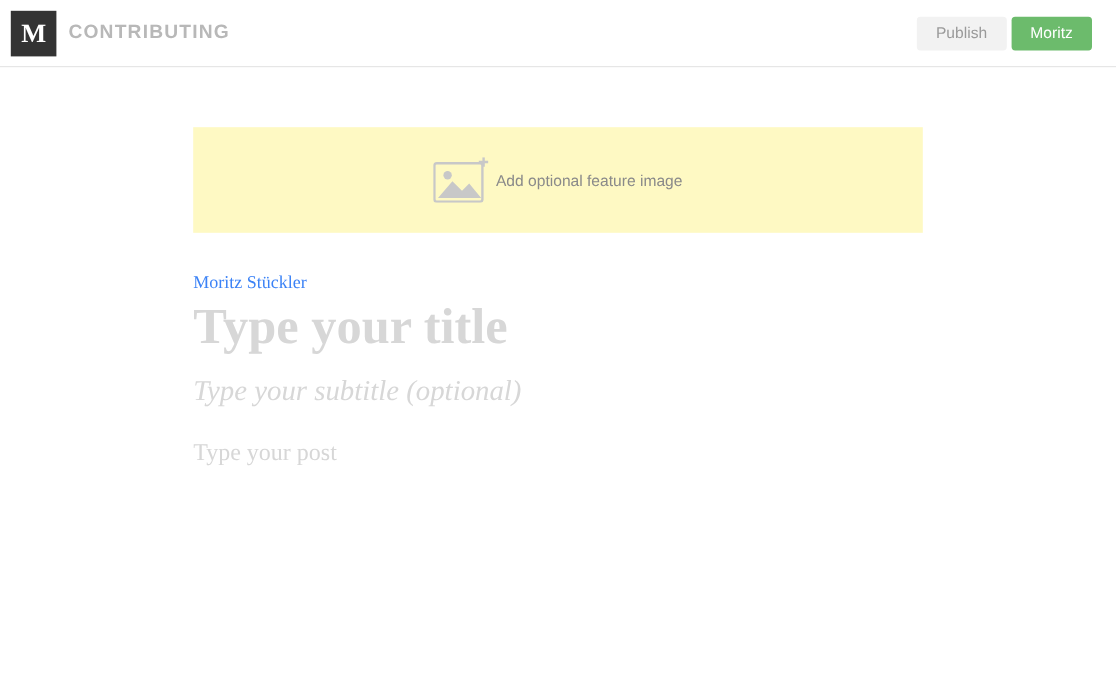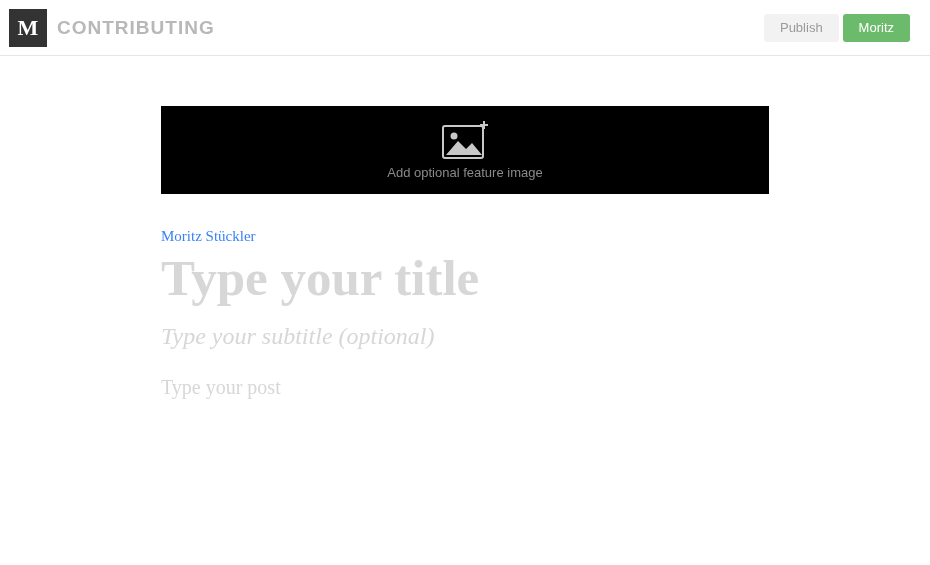--- a/index.html
+++ b/index.html
@@ -34,21 +34,21 @@
       color: #ffffff;
       display: flex;
       align-items: center;
       justify-content: center;
       font-weight: 900;
       font-size: 22px;
       font-family: Georgia, serif;
     }
     .context-label {
       color: #b8b8b8;
-      font-size: 19px;
+      font-size: 16px;
       font-weight: 700;
       letter-spacing: 1px;
     }
     .header-right {
       display: flex;
       gap: 4px;
     }
     .btn {
       height: 28px;
       padding: 0 16px;
@@ -67,24 +67,24 @@
     .btn-primary {
       background: #6cbb6c;
       color: #ffffff;
     }
     .editor {
       width: 608px;
       margin: 50px auto 0;
       padding: 0;
     }
     .feature-image {
-      background: #000000;
+      background: #fef9c3;
       height: 88px;
       display: flex;
-      flex-direction: column;
+      flex-direction: row;
       align-items: center;
       justify-content: center;
       gap: 6px;
       cursor: pointer;
     }
     .feature-image-label {
       color: #8a8a8a;
       font-size: 13px;
     }
     .author {
@@ -92,21 +92,21 @@
       color: #3b82f6;
       font-size: 15px;
       font-family: Georgia, "Times New Roman", serif;
     }
     .title-input {
       width: 100%;
       border: none;
       outline: none;
       font-family: Georgia, "Times New Roman", serif;
       font-weight: 700;
-      font-size: 51px;
+      font-size: 42px;
       color: #1d4ed8;
       margin-top: 4px;
       background: transparent;
     }
     .title-input::placeholder {
       color: #d7d7d7;
     }
     .subtitle-input {
       width: 100%;
       border: none;

